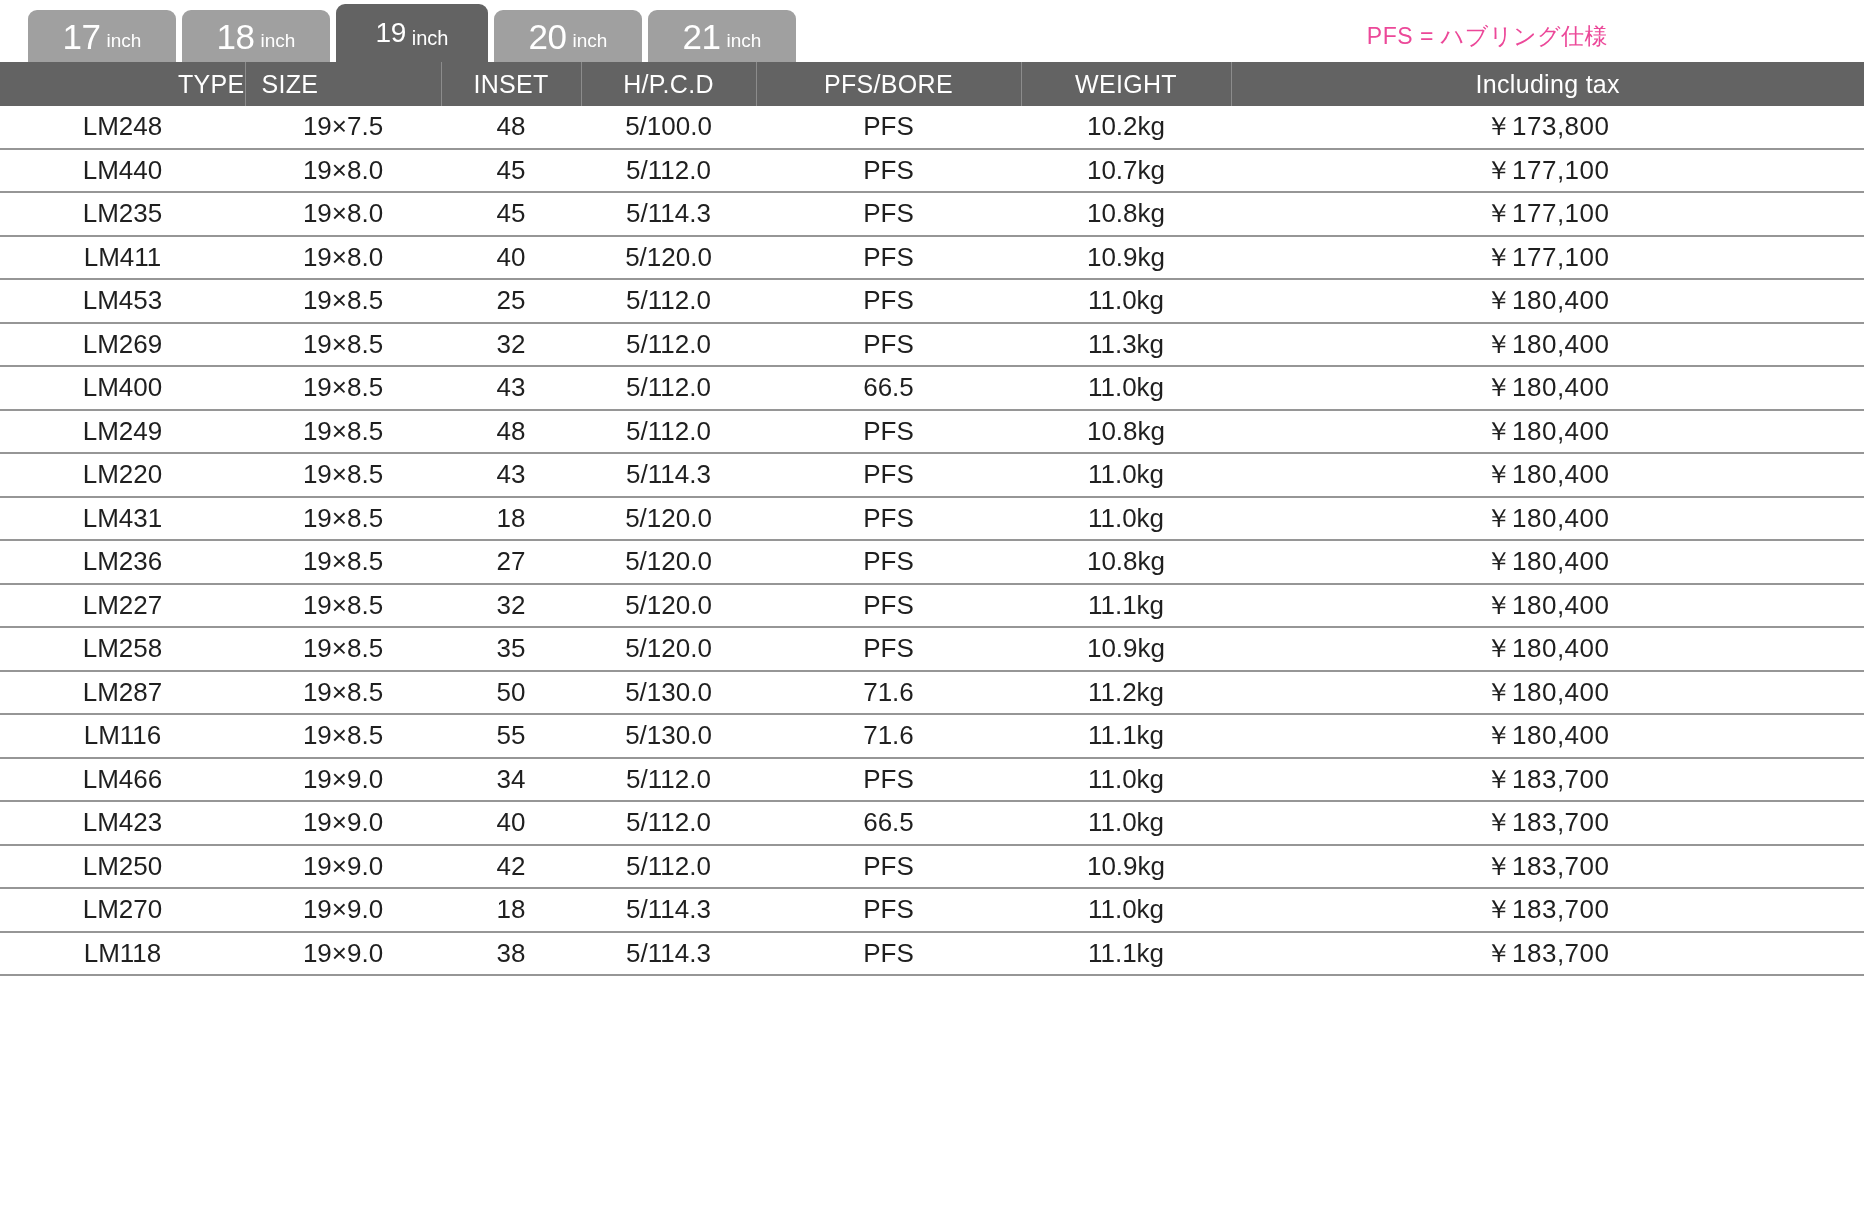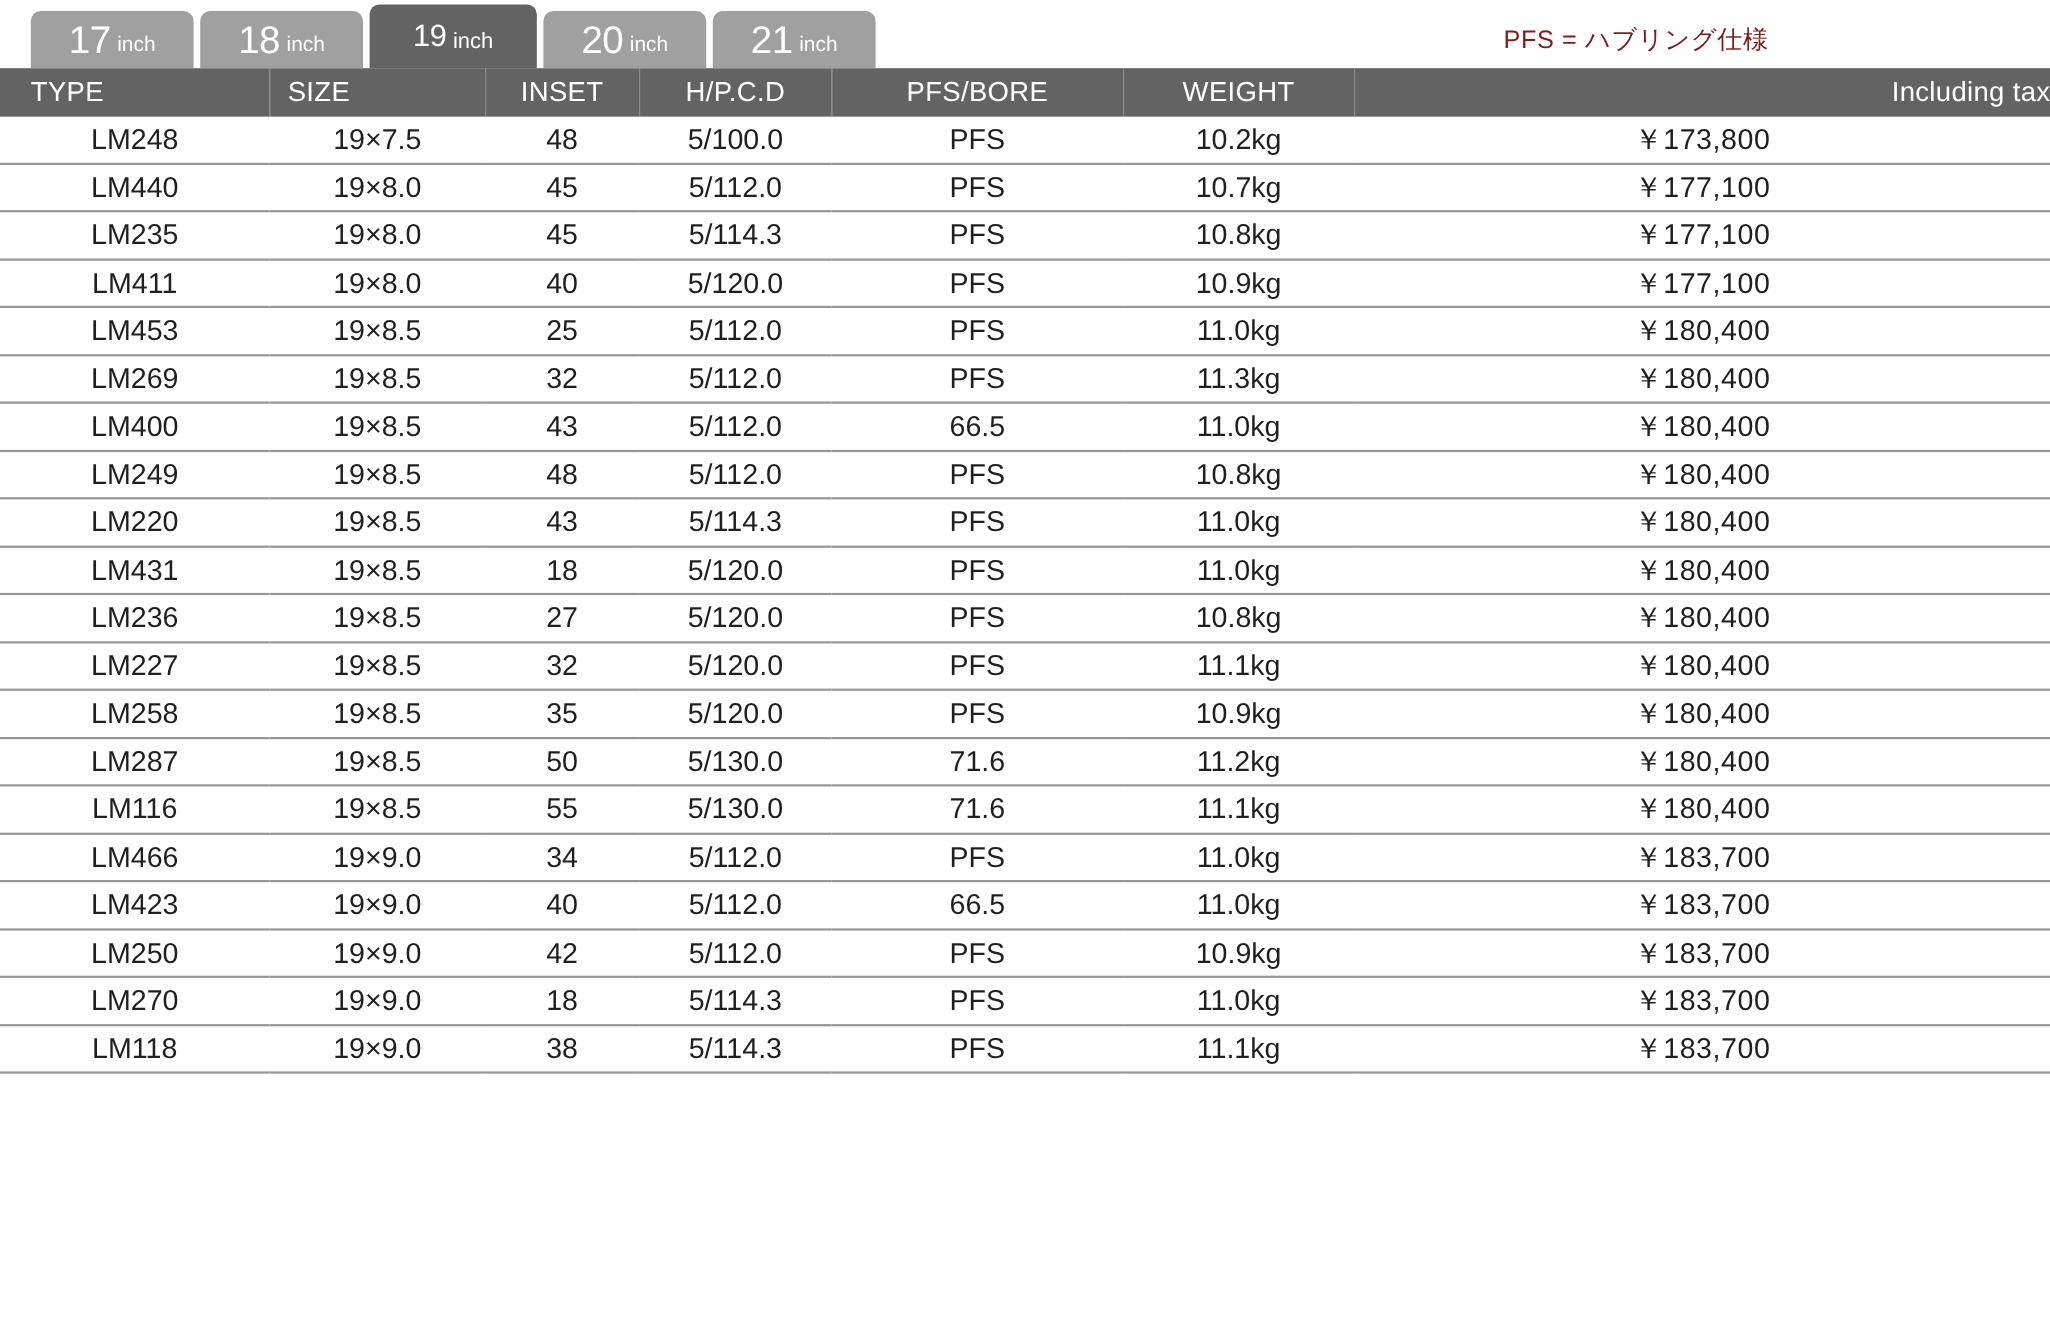--- a/index.html
+++ b/index.html
@@ -66,21 +66,21 @@
     position: relative;
     top: 4px;
   }
   .tab.active .tab-unit { font-size: 20px; top: 5px; }
 
   .note {
     position: absolute;
     right: 24px;
     bottom: 10px;
     font-size: 23px;
-    color: #7f1d1d;
+    color: #ec4899;
     white-space: nowrap;
     letter-spacing: 0.5px;
   }
 
   
   table.spec {
     width: 100%;
     border-collapse: collapse;
     table-layout: fixed;
     font-size: 25px;
@@ -89,22 +89,22 @@
     background: #636363;
     color: #ffffff;
     font-weight: 400;
     font-size: 25px;
     height: 44px;
     padding: 0;
     text-align: center;
     border-right: 1px solid #8c8c8c;
     letter-spacing: 0.3px;
   }
-  table.spec thead th:last-child { border-right: none; text-align: right; }
-  table.spec thead th.col-type { text-align: left; padding-left: 28px; }
+  table.spec thead th:last-child { border-right: none; }
+  table.spec thead th.col-type { text-align: right; padding-left: 28px; }
   table.spec thead th.col-size { text-align: left; padding-left: 16px; }
 
   table.spec tbody td {
     height: 41.5px;
     padding: 0;
     text-align: center;
     border-bottom: 2px solid #969696;
     color: #1f1f1f;
     font-size: 26px;
     font-weight: 400;

